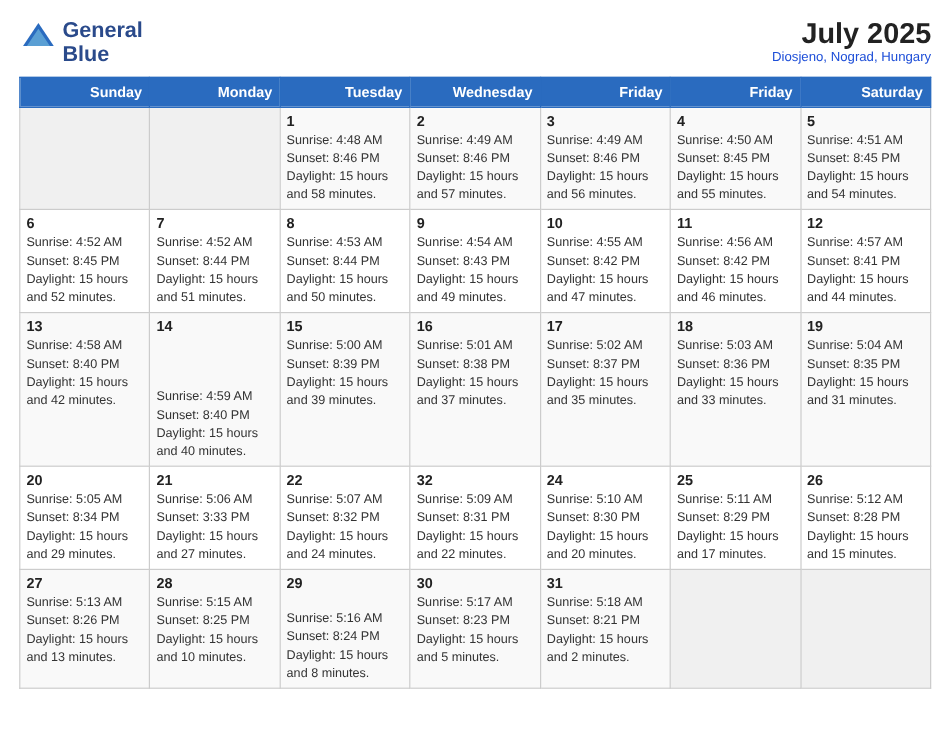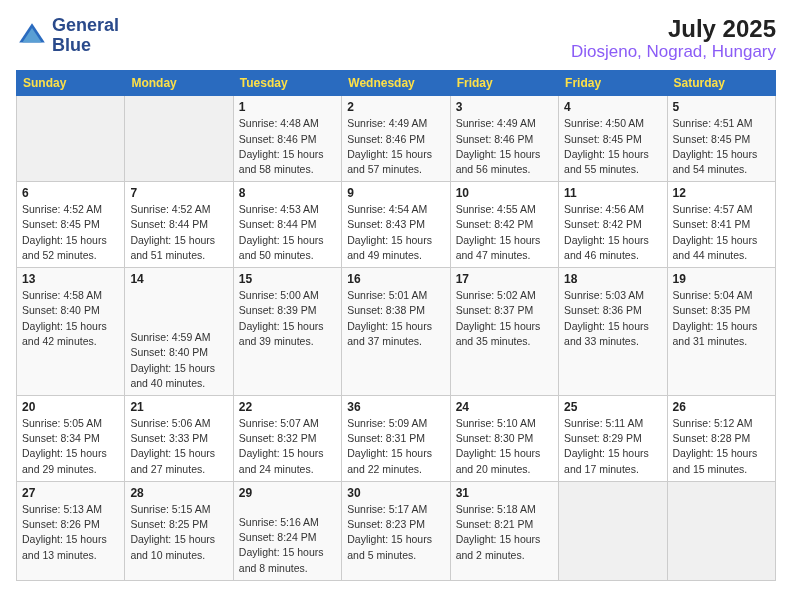--- a/index.html
+++ b/index.html
@@ -11,21 +11,20 @@
       padding: 16px;
     }
     .header {
       display: flex;
       justify-content: space-between;
       align-items: flex-start;
       margin-bottom: 8px;
     }
     .logo {
       display: flex;
-      align-items: center;
       gap: 4px;
     }
     .logo-text {
       font-size: 18px;
       font-weight: bold;
       color: #2a4a8b;
       line-height: 1.1;
     }
     .logo-icon {
       width: 32px;
@@ -34,32 +33,32 @@
     .title-block {
       text-align: right;
     }
     .month-title {
       font-size: 24px;
       font-weight: bold;
       color: #222;
       line-height: 1.1;
     }
     .location-title {
-      font-size: 17px;
-      color: #8b5cf6;
+      font-size: 11px;
+      color: #1d4ed8;
     }
     table {
       width: 100%;
       border-collapse: collapse;
       font-size: 11px;
     }
     thead tr th {
       background-color: #2a6bbf;
-      color: #fde047;
-      text-align: left;
+      color: #ffffff;
+      text-align: right;
       padding: 5px 6px;
       font-size: 12px;
       font-weight: bold;
       border: 1px solid #2a6bbf;
     }
     tbody tr td {
       border: 1px solid #ccc;
       vertical-align: top;
       padding: 4px 5px;
       min-height: 70px;
@@ -275,21 +274,21 @@
 and 27 minutes.</div>
         </td>
         <td>
           <div class="day-num">22</div>
           <div class="day-info" style="white-space: pre-line;">Sunrise: 5:07 AM
 Sunset: 8:32 PM
 Daylight: 15 hours
 and 24 minutes.</div>
         </td>
         <td>
-          <div class="day-num">36</div>
+          <div class="day-num">32</div>
           <div class="day-info" style="white-space: pre-line;">Sunrise: 5:09 AM
 Sunset: 8:31 PM
 Daylight: 15 hours
 and 22 minutes.</div>
         </td>
         <td>
           <div class="day-num">24</div>
           <div class="day-info" style="white-space: pre-line;">Sunrise: 5:10 AM
 Sunset: 8:30 PM
 Daylight: 15 hours

